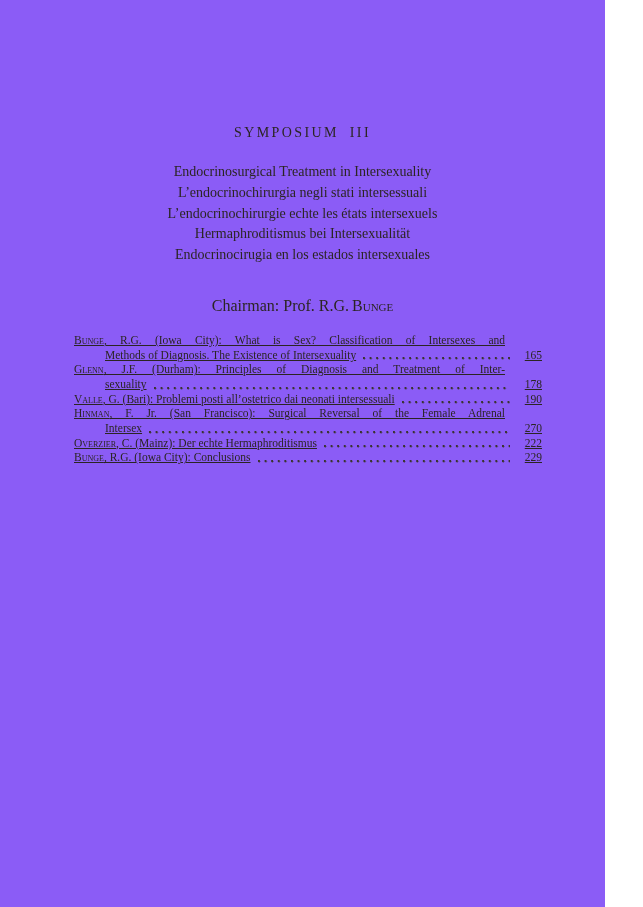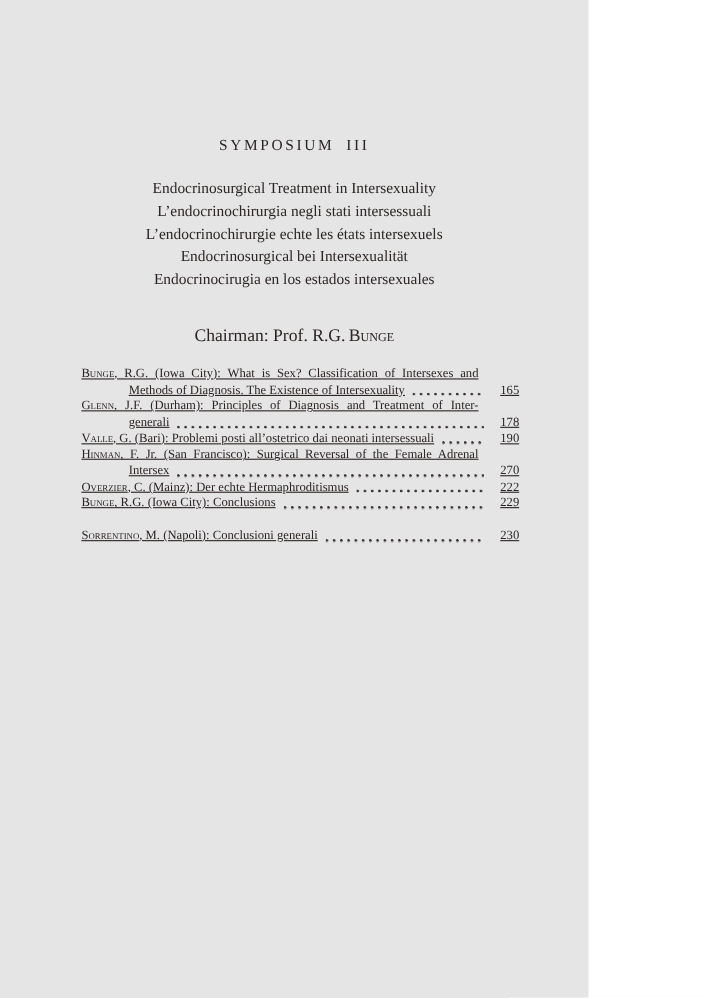--- a/index.html
+++ b/index.html
@@ -10,23 +10,23 @@
   body {
     width: 643px;
     height: 907px;
     overflow: hidden;
     font-family: "Liberation Serif", "DejaVu Serif", serif;
     color: #2b2523;
     -webkit-font-smoothing: antialiased;
   }
   .page {
     position: relative;
-    width: 535px;
+    width: 605px;
     height: 907px;
-    background: #e5e5e5;
+    background: #8b5cf6;
   }
   .symposium {
     margin: 0;
     padding-top: 126px;
     text-align: center;
     font-size: 14px;
     line-height: 14px;
     font-weight: normal;
     letter-spacing: 2.4px;
     word-spacing: 5px;
@@ -68,21 +68,21 @@
   }
   
   .row.flexrow {
     display: flex;
     align-items: baseline;
   }
   .row.flexrow .entry-text {
     flex: 0 0 auto;
     white-space: nowrap;
   }
-  .row.flexrow.cont .entry-text { margin-left: 43px; }
+  .row.flexrow.cont .entry-text { margin-left: 31px; }
   .leader {
     flex: 1 1 auto;
     align-self: flex-end;
     height: 3px;
     margin: 0 6px 2px 7px;
     background-image: radial-gradient(circle at 1.1px 1.3px, #3a3330 1.05px, rgba(0,0,0,0) 1.4px);
     background-size: 6.6px 3px;
     background-repeat: repeat-x;
   }
   .pageno {
@@ -97,41 +97,41 @@
 <body>
 
 <div class="page">
 
   <h1 class="symposium">SYMPOSIUM III</h1>
 
   <div class="titles">
     <div>Endocrinosurgical Treatment in Intersexuality</div>
     <div>L’endocrinochirurgia negli stati intersessuali</div>
     <div>L’endocrinochirurgie echte les états intersexuels</div>
-    <div>Endocrinosurgical bei Intersexualität</div>
+    <div>Hermaphroditismus bei Intersexualität</div>
     <div>Endocrinocirugia en los estados intersexuales</div>
   </div>
 
   <div class="chairman"><span>Chairman: Prof. R.G.</span><span class="sc">Bunge</span></div>
 
 
   <div class="index">
 
     <div class="row justify"><span class="sc">Bunge</span><span>, R.G. (Iowa City): What is Sex? Classification of Intersexes and</span></div>
 
     <div class="row flexrow cont">
         <span class="entry-text">Methods of Diagnosis. The Existence of Intersexuality</span>
         <span class="leader"></span>
         <span class="pageno">165</span>
       </div>
 
     <div class="row justify"><span class="sc">Glenn</span><span>, J.F. (Durham): Principles of Diagnosis and Treatment of Inter-</span></div>
 
     <div class="row flexrow cont">
-        <span class="entry-text">generali</span>
+        <span class="entry-text">sexuality</span>
         <span class="leader"></span>
         <span class="pageno">178</span>
       </div>
 
 
     <div class="row flexrow">
         <span class="entry-text"><span class="sc">Valle</span><span>, G. (Bari): Problemi posti all’ostetrico dai neonati intersessuali</span></span>
         <span class="leader"></span>
         <span class="pageno">190</span>
       </div>
@@ -151,21 +151,16 @@
       </div>
 
     <div class="row flexrow">
         <span class="entry-text"><span class="sc">Bunge</span><span>, R.G. (Iowa City): Conclusions</span></span>
         <span class="leader"></span>
         <span class="pageno">229</span>
       </div>
 
     <div class="spacer"></div>
 
-    <div class="row flexrow">
-        <span class="entry-text"><span class="sc">Sorrentino</span><span>, M. (Napoli): Conclusioni generali</span></span>
-        <span class="leader"></span>
-        <span class="pageno">230</span>
-      </div>
 
   </div>
 
 </div>
 
 </body></html>

